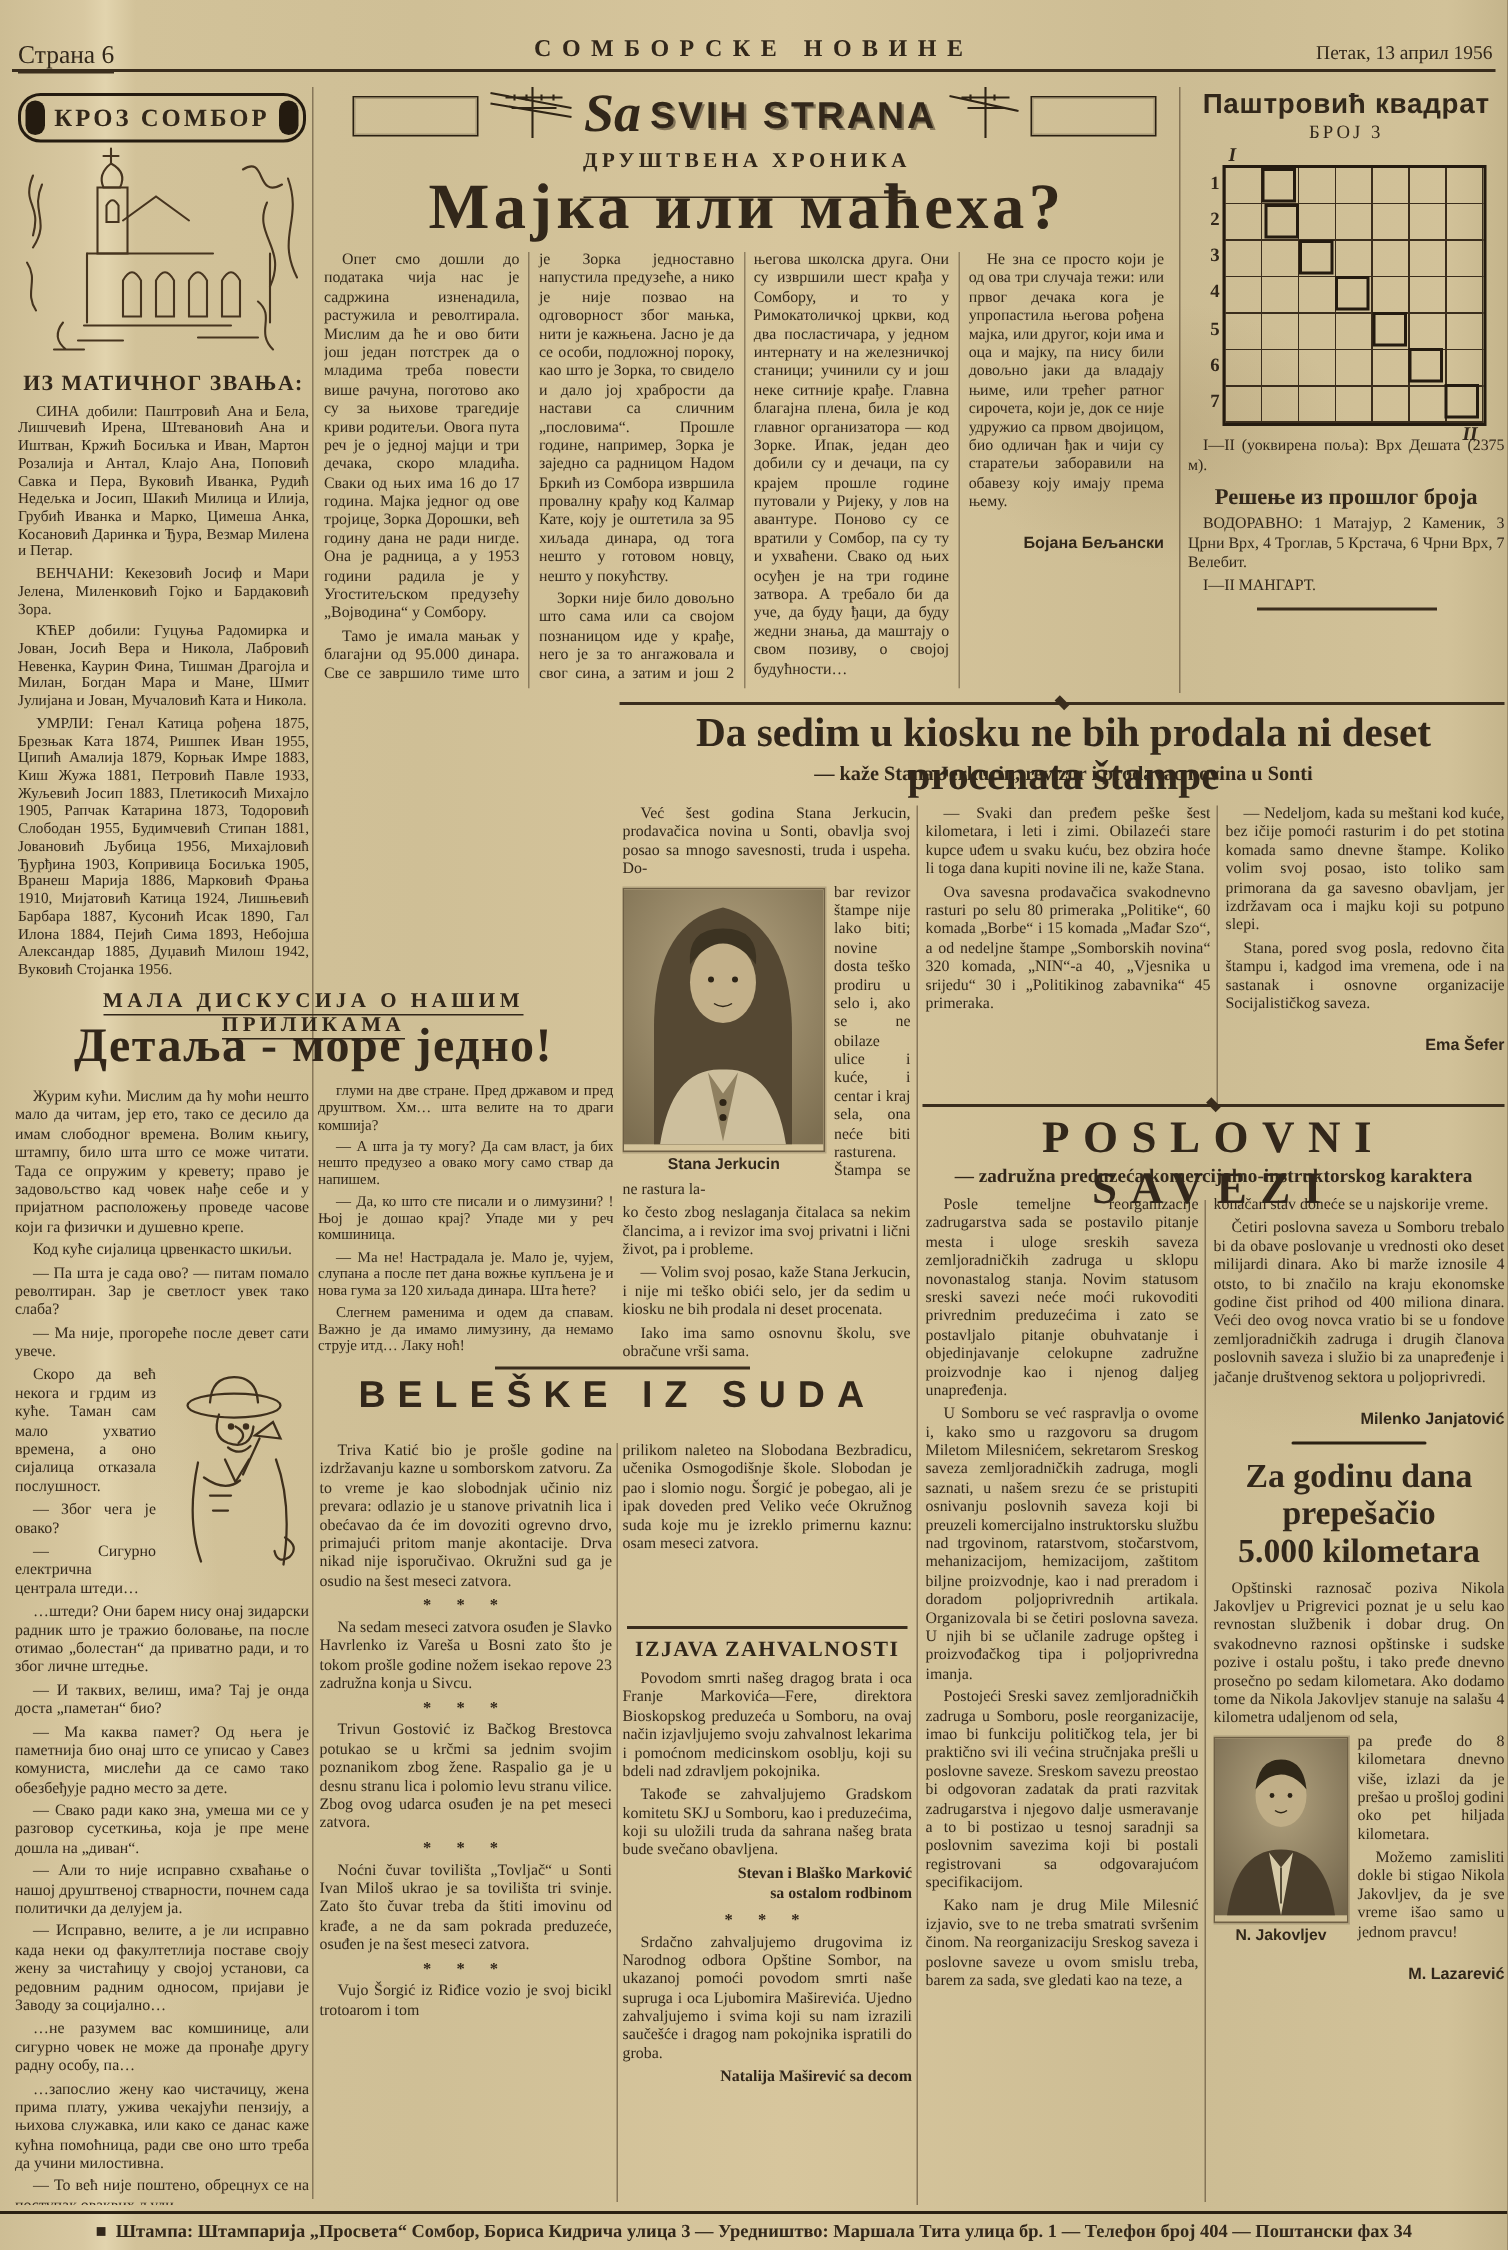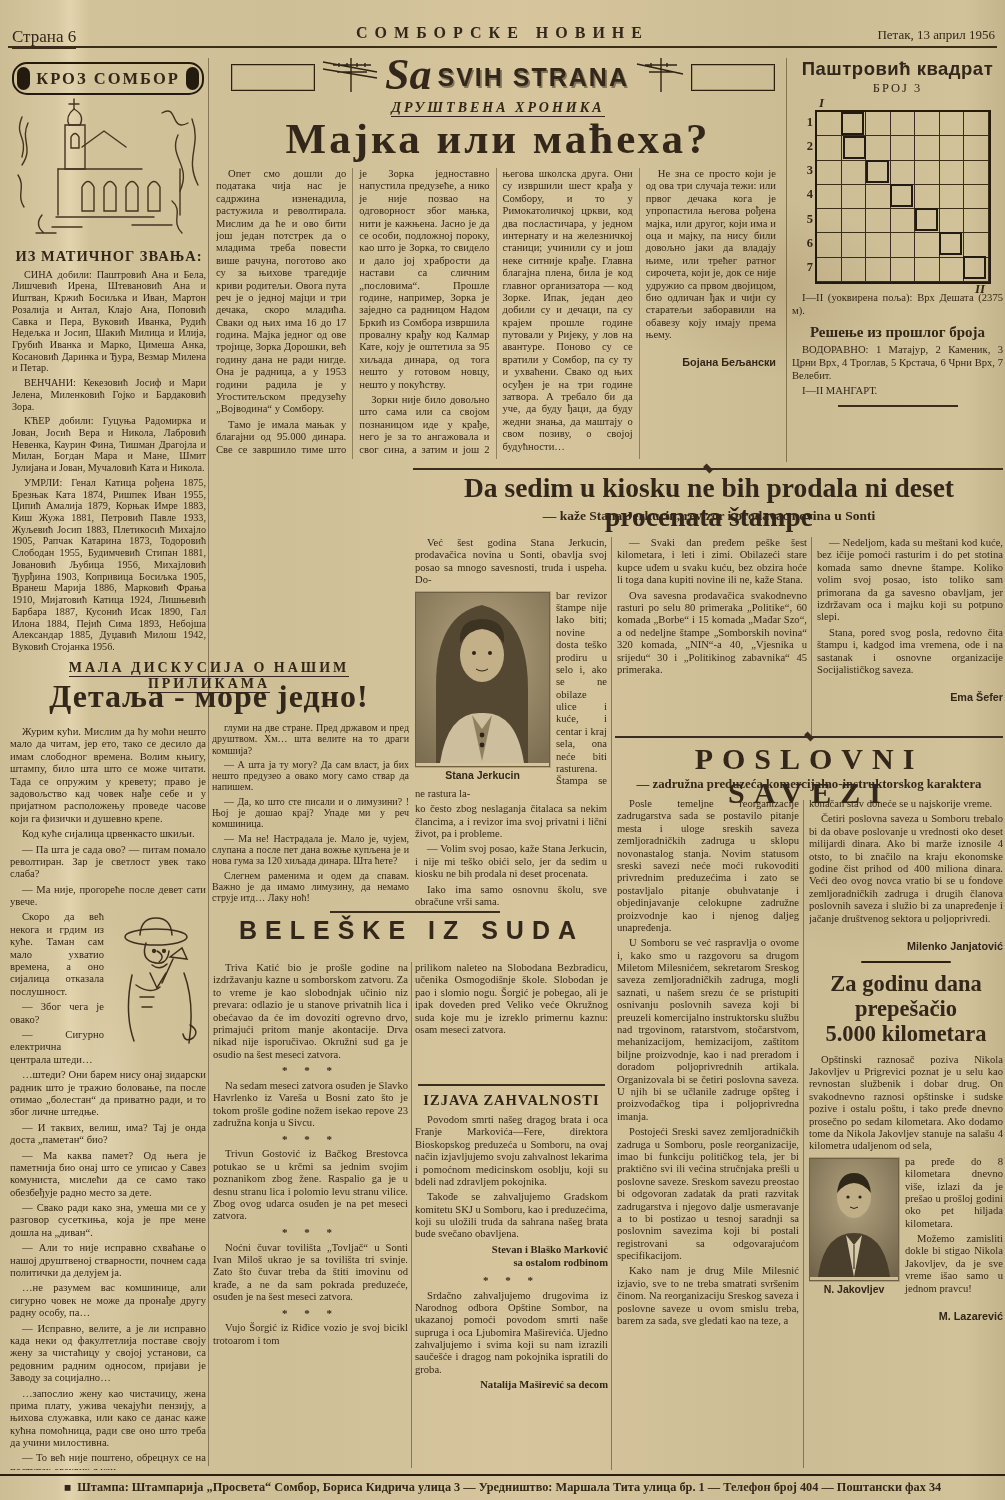--- a/index.html
+++ b/index.html
@@ -21,24 +21,24 @@
   .hdr-title{position:absolute;left:0;top:24px;width:100%;text-align:center;font-weight:bold;font-size:16px;letter-spacing:7px;}
   .hdr-date{position:absolute;right:10px;top:27px;font-size:13px;}
   
   .capsule{position:absolute;left:12px;top:62px;width:188px;height:29px;border:2.2px solid #241b10;border-radius:15px;
     display:flex;align-items:center;justify-content:center;font-weight:bold;font-size:16.5px;letter-spacing:2px;background:transparent;}
   .capsule::before,.capsule::after{content:"";position:absolute;top:3px;bottom:3px;width:13px;background:#241b10;border-radius:7px;}
   .capsule::before{left:3px;} .capsule::after{right:3px;}
   
   .banner{position:absolute;left:218px;top:58px;width:570px;height:38px;display:flex;align-items:center;justify-content:center;gap:6px;}
   .dec-box{width:82px;height:25px;border:1.6px solid #2a2012;box-shadow:inset 0 0 0 1px rgba(42,32,18,.25);}
-  .banner-sa{font-style:italic;font-weight:bold;font-size:44px;line-height:1;transform:translateY(-2px);}
+  .banner-sa{font-style:italic;font-weight:bold;font-size:36px;line-height:1;transform:translateY(-2px);}
   .banner-rest{font-weight:900;font-size:25px;letter-spacing:2px;text-shadow:1.6px 1.6px 0 rgba(30,22,12,.45);font-family:"Liberation Sans",sans-serif;}
   .kicker{position:absolute;text-align:center;font-weight:bold;letter-spacing:3px;font-size:14px;}
-  .kicker span{border-bottom:1.5px solid #32271a;padding-bottom:1px;font-style:italic;}
+  .kicker span{border-bottom:1.5px solid #32271a;padding-bottom:16px;}
   .main-headline{position:absolute;left:218px;top:117px;width:560px;text-align:center;font-weight:900;font-size:43px;letter-spacing:3px;line-height:1;}
   .cols4{position:absolute;left:216px;top:168px;width:560px;height:291px;column-count:4;column-gap:13px;
     column-rule:1px solid rgba(72,57,36,.5);column-fill:auto;overflow:hidden;}
   
   .kv-title{font-family:"Liberation Sans",sans-serif;font-weight:bold;font-size:18.5px;text-align:center;letter-spacing:.5px;}
   .kv-num{text-align:center;font-size:12.5px;letter-spacing:2px;margin-top:1px;}
   .kv-grid-wrap{position:relative;margin:14px 0 0 23px;}
   .kv-grid{position:relative;width:172px;height:170px;border:2.4px solid #241b10;
     background-image:
       repeating-linear-gradient(to right,transparent 0 23.6px,#3a2d1d 23.6px 24.57px),
@@ -276,22 +276,22 @@
       </svg>
     </span>
     <p>Скоро да већ некога и грдим из куће. Таман сам мало ухватио времена, а оно сијалица отказала послушност.</p>
     <p>— Због чега је овако?</p>
     <p>— Сигурно електрична централа штеди…</p>
     <p>…штеди? Они барем нису онај зидарски радник што је тражио боловање, па после отимао „болестан“ да приватно ради, и то због личне штедње.</p>
     <p>— И таквих, велиш, има? Тај је онда доста „паметан“ био?</p>
     <p>— Ма каква памет? Од њега је паметнија био онај што се уписао у Савез комуниста, мислећи да се само тако обезбеђује радно место за дете.</p>
     <p>— Свако ради како зна, умеша ми се у разговор сусеткиња, која је пре мене дошла на „диван“.</p>
     <p>— Али то није исправно схваћање о нашој друштвеној стварности, почнем сада политички да делујем ја.</p>
+    <p>— Исправно, велите, а је ли исправно када неки од факултетлија поставе своју жену за чистаћицу у својој установи, са редовним радним односом, пријави је Заводу за социјално…</p>
     <p>…не разумем вас комшинице, али сигурно човек не може да пронађе другу радну особу, па…</p>
-    <p>— Исправно, велите, а је ли исправно када неки од факултетлија поставе своју жену за чистаћицу у својој установи, са редовним радним односом, пријави је Заводу за социјално…</p>
     <p>…запослио жену као чистачицу, жена прима плату, ужива чекајући пензију, а њихова служавка, или како се данас каже кућна помоћница, ради све оно што треба да учини милостивна.</p>
     <p>— То већ није поштено, обрецнух се на поступак оваквих људи.</p>
 
   </div>
 
   <div class="abs clip" style="left:212px;top:722px;width:197px;height:192px;font-size:10px;line-height:1.13;">
     <p>глуми на две стране. Пред државом и пред друштвом. Хм… шта велите на то драги комшија?</p>
     <p>— А шта ја ту могу? Да сам власт, ја бих нешто предузео а овако могу само ствар да напишем.</p>
     <p>— Да, ко што сте писали и о лимузини? ! Њој је дошао крај? Упаде ми у реч комшиница.</p>
     <p>— Ма не! Настрадала је. Мало је, чујем, слупана а после пет дана вожње купљена је и нова гума за 120 хиљада динара. Шта ћете?</p>

